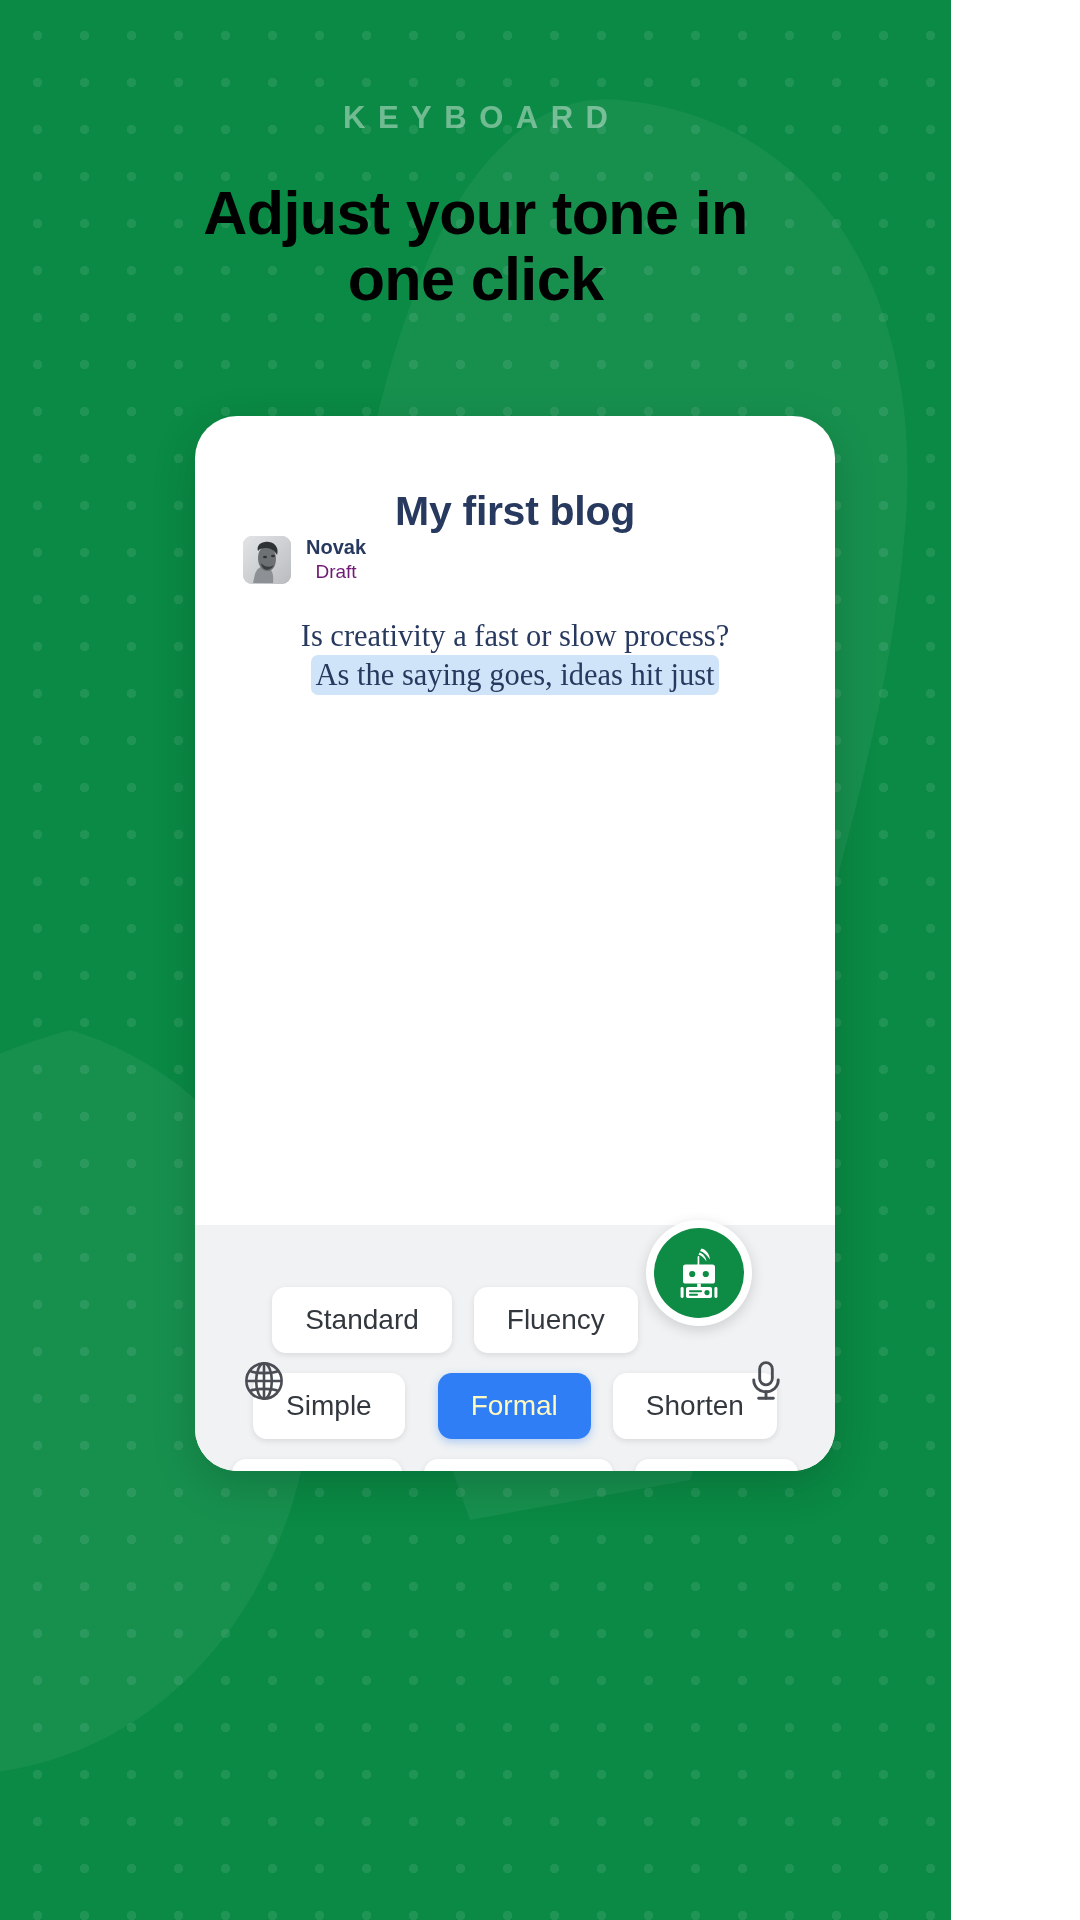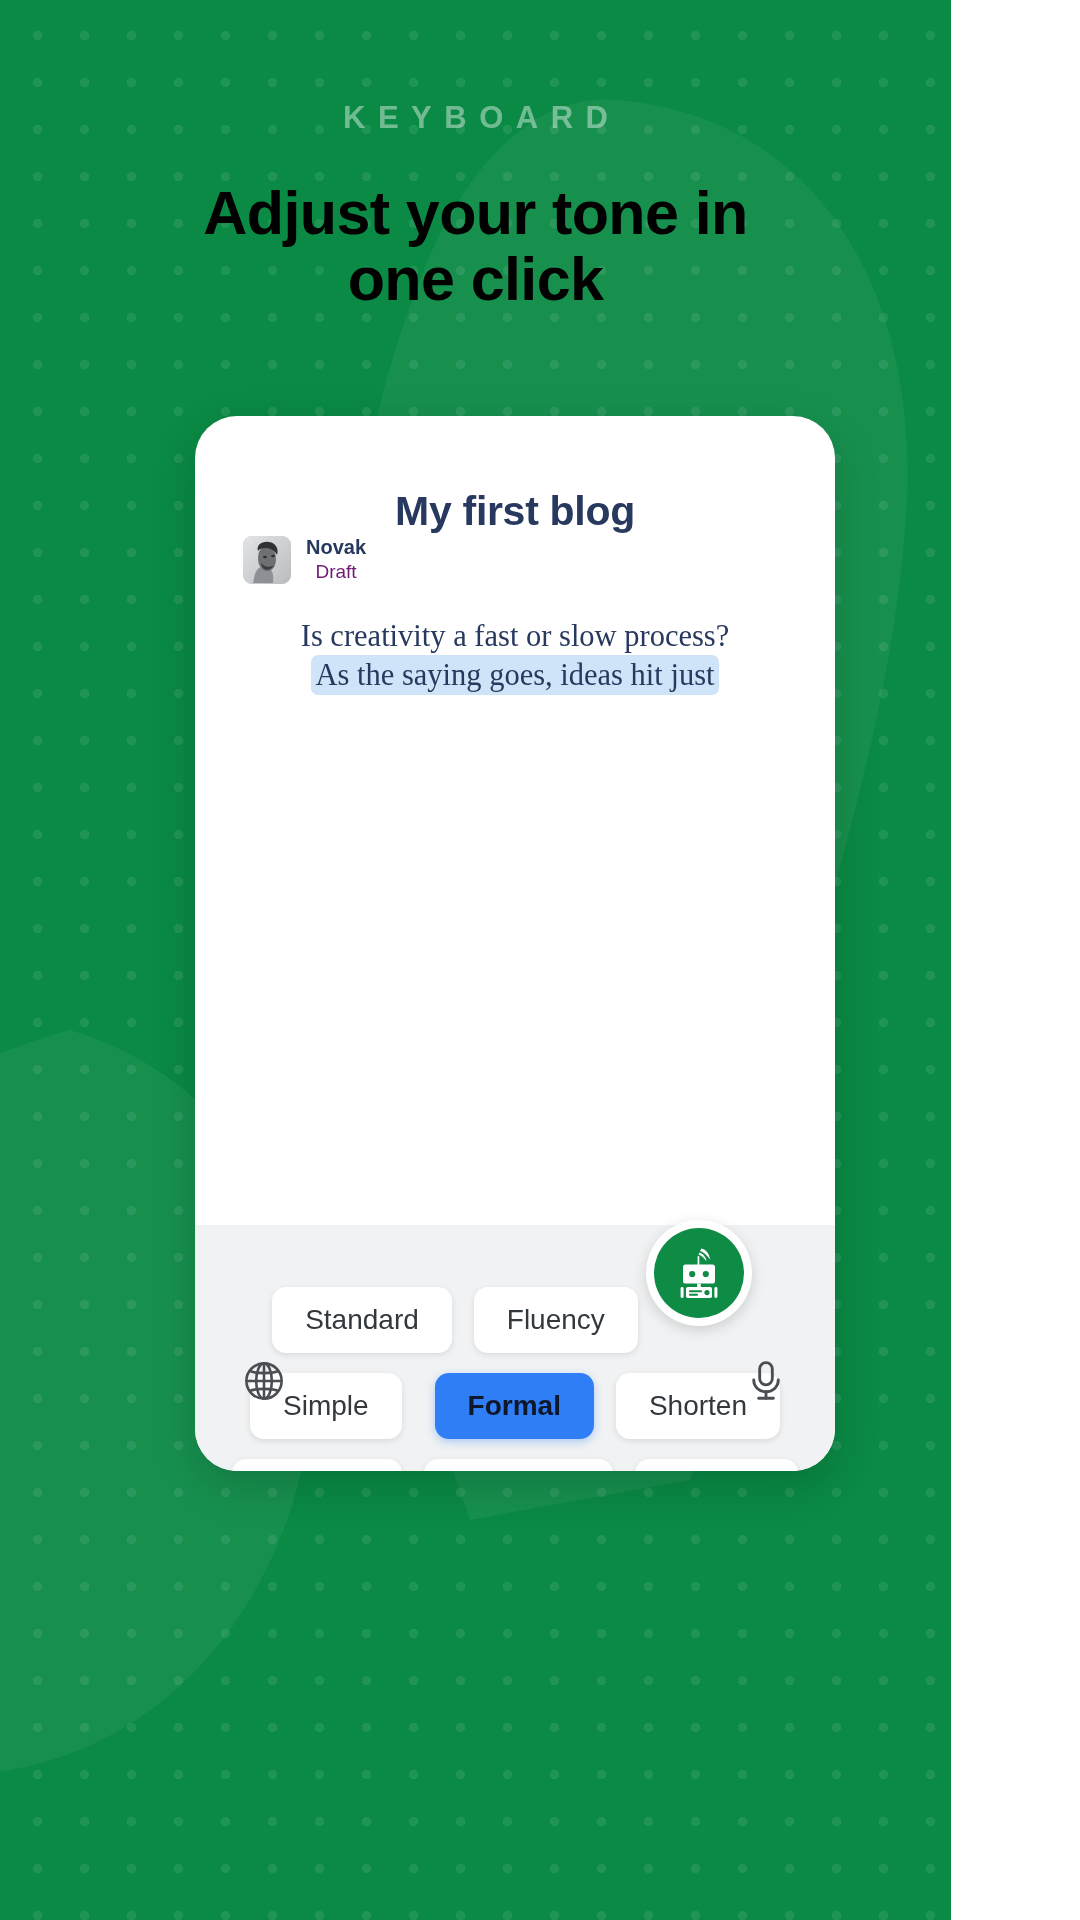--- a/index.html
+++ b/index.html
@@ -142,22 +142,22 @@
     border-radius:14px;
     box-shadow:0 2px 6px rgba(0,0,0,0.10);
     font-size:28px;
     color:#33383f;
     padding:17px 33px;
     white-space:nowrap;
     line-height:1.15;
   }
   .chip.sel {
     background:#2f7ef5;
-    color:#0f172a;
-    font-weight:bold;
+    color:#fef9c3;
+    font-weight:normal;
     box-shadow:0 3px 8px rgba(47,126,245,0.35);
     margin-left:11px;
   }
   .row1 { padding-right:120px; }
 
   
   .robot {
     position:absolute;
     left:451px; top:804px;
     width:106px; height:106px;

